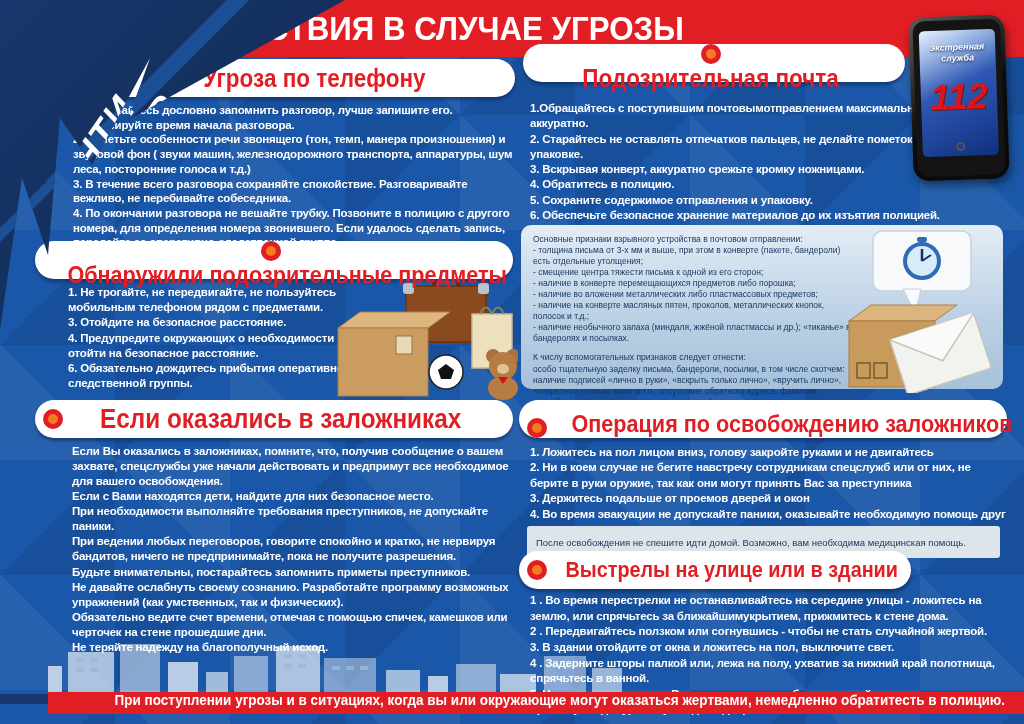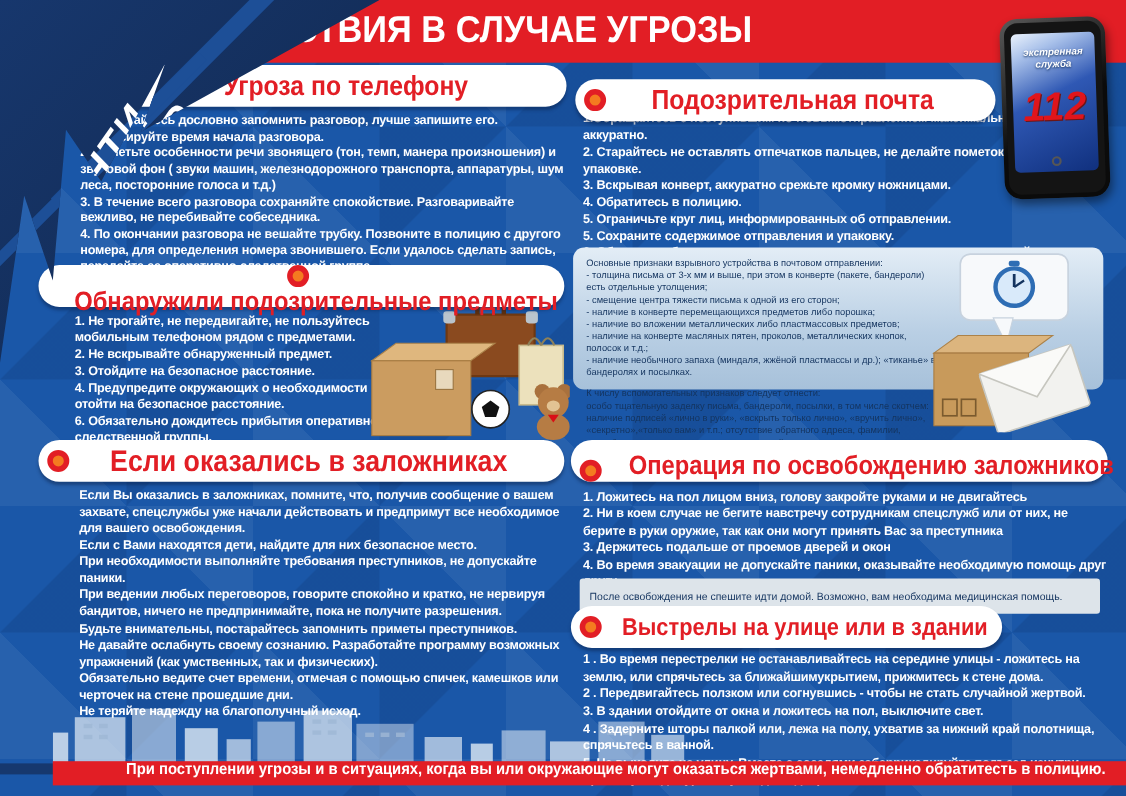--- a/index.html
+++ b/index.html
@@ -54,42 +54,42 @@
   .pill {
     position:absolute; height:38px; background:#fff; border-radius:22px; z-index:4;
     display:flex; align-items:center; padding:0 14px 0 8px;
     box-shadow:0 3px 3px rgba(8,28,66,.45);
   }
   .dot { width:20px; height:20px; border-radius:50%; background:#f47b20; border:5px solid #e21e25; flex:none; }
   .pill-title { margin:0 auto; color:#e21e25; font-weight:bold; white-space:nowrap; transform:scaleX(.9); }
 
   .pill-phone    { left:100px; top:59px;  width:415px; }
   .pill-phone .pill-title { font-size:25px; }
-  .pill-mail     { left:523px; top:72px;  width:382px; }
+  .pill-mail     { left:523px; top:44px;  width:382px;flex-direction:column; }
   .pill-mail .pill-title { font-size:25px; }
   .pill-items    { left:35px;  top:241px; width:478px;flex-direction:column; }
   .pill-items .pill-title { font-size:24px; }
   .pill-hostage  { left:35px;  top:400px; width:478px; }
   .pill-hostage .pill-title { font-size:27px; }
   .pill-operation{ left:519px; top:400px; width:488px;align-items:flex-end; }
   .pill-operation .pill-title { font-size:24px; }
   .pill-shots    { left:519px; top:551px; width:392px; }
   .pill-shots .pill-title { font-size:22px; }
 
   .list { position:absolute; z-index:3; color:#fff; font-weight:bold; letter-spacing:-0.2px; }
   .list .line { margin:0; }
   .list-phone   { left:73px;  top:103px; width:447px; font-size:11.5px; line-height:1.28; }
   .list-items   { left:68px;  top:285px; width:280px; font-size:11.5px; line-height:1.32; }
   .list-hostage { left:72px;  top:444px; width:452px; font-size:11.5px; line-height:1.31; }
   .list-mail    { left:530px; top:101px; width:452px; font-size:11.5px; line-height:1.33; }
   .list-op      { left:530px; top:445px; width:482px; font-size:11.5px; line-height:1.34; }
   .list-shots   { left:530px; top:593px; width:487px; font-size:11.5px; line-height:1.36; }
 
   .infobox {
-    position:absolute; left:521px; top:225px; width:482px; height:129px; z-index:3;
+    position:absolute; left:521px; top:225px; width:482px; height:164px; z-index:3;
     border-radius:10px; background:linear-gradient(180deg,#e3edf6 0%, #b9cfe4 60%, #a7c1da 100%);
     color:#14345f;
   }
   .infobox-text { position:absolute; left:12px; top:9px; width:322px; font-size:8.5px; line-height:1.3; }
   .infobox-h2 { margin-top:8px; }
   .infobox-art { position:absolute; right:8px; top:4px; }
 
   .note {
     position:absolute; left:527px; top:526px; width:473px; height:32px; z-index:3;
     background:#dde4ea; border-radius:3px; color:#14345f; font-size:9.5px;
@@ -164,41 +164,39 @@
   </div>
 
   <div class="list list-phone">
       <div class="line">1.Постарайтесь дословно запомнить разговор, лучше запишите его. Зафиксируйте время начала разговора.</div>
       <div class="line">2. Отметьте особенности речи звонящего (тон, темп, манера произношения) и звуковой фон ( звуки машин, железнодорожного транспорта, аппаратуры, шум леса, посторонние голоса и т.д.)</div>
       <div class="line">3. В течение всего разговора сохраняйте спокойствие. Разговаривайте вежливо, не перебивайте собеседника.</div>
       <div class="line">4. По окончании разговора не вешайте трубку. Позвоните в полицию с другого номера, для определения номера звонившего. Если удалось сделать запись, передайте ее оперативно-следственной группе.</div>
     </div>
   <div class="list list-items">
       <div class="line">1. Не трогайте, не передвигайте, не пользуйтесь мобильным телефоном рядом с предметами.</div>
-      <div class="line">2. Не вскрывайте обнаруженный предмет.</div>
       <div class="line">3. Отойдите на безопасное расстояние.</div>
       <div class="line">4. Предупредите окружающих о необходимости отойти на безопасное расстояние.</div>
       <div class="line">6. Обязательно дождитесь прибытия оперативно-следственной группы.</div>
     </div>
   <div class="list list-hostage">
       <div class="line">Если Вы оказались в заложниках, помните, что, получив сообщение о вашем захвате, спецслужбы уже начали действовать и предпримут все необходимое для вашего освобождения.</div>
       <div class="line">Если с Вами находятся дети, найдите для них безопасное место.</div>
       <div class="line">При необходимости выполняйте требования преступников, не допускайте паники.</div>
       <div class="line">При ведении любых переговоров, говорите спокойно и кратко, не нервируя бандитов, ничего не предпринимайте, пока не получите разрешения.</div>
       <div class="line">Будьте внимательны, постарайтесь запомнить приметы преступников.</div>
       <div class="line">Не давайте ослабнуть своему сознанию. Разработайте программу возможных упражнений (как умственных, так и физических).</div>
       <div class="line">Обязательно ведите счет времени, отмечая с помощью спичек, камешков или черточек на стене прошедшие дни.</div>
       <div class="line">Не теряйте надежду на благополучный исход.</div>
     </div>
   <div class="list list-mail">
       <div class="line">1.Обращайтесь с поступившим почтовымотправлением максимально аккуратно.</div>
       <div class="line">2. Старайтесь не оставлять отпечатков пальцев, не делайте пометок на упаковке.</div>
       <div class="line">3. Вскрывая конверт, аккуратно срежьте кромку ножницами.</div>
       <div class="line">4. Обратитесь в полицию.</div>
-      <div class="line">5. Ограничьте круг лиц, информированных об отправлении.</div>
       <div class="line">5. Сохраните содержимое отправления и упаковку.</div>
       <div class="line">6. Обеспечьте безопасное хранение материалов до их изъятия полицией.</div>
     </div>
   <div class="list list-op">
       <div class="line">1. Ложитесь на пол лицом вниз, голову закройте руками и не двигайтесь</div>
       <div class="line">2. Ни в коем случае не бегите навстречу сотрудникам спецслужб или от них, не берите в руки оружие, так как они могут принять Вас за преступника</div>
       <div class="line">3. Держитесь подальше от проемов дверей и окон</div>
       <div class="line">4. Во время эвакуации не допускайте паники, оказывайте необходимую помощь друг другу.</div>
     </div>
   <div class="list list-shots">

